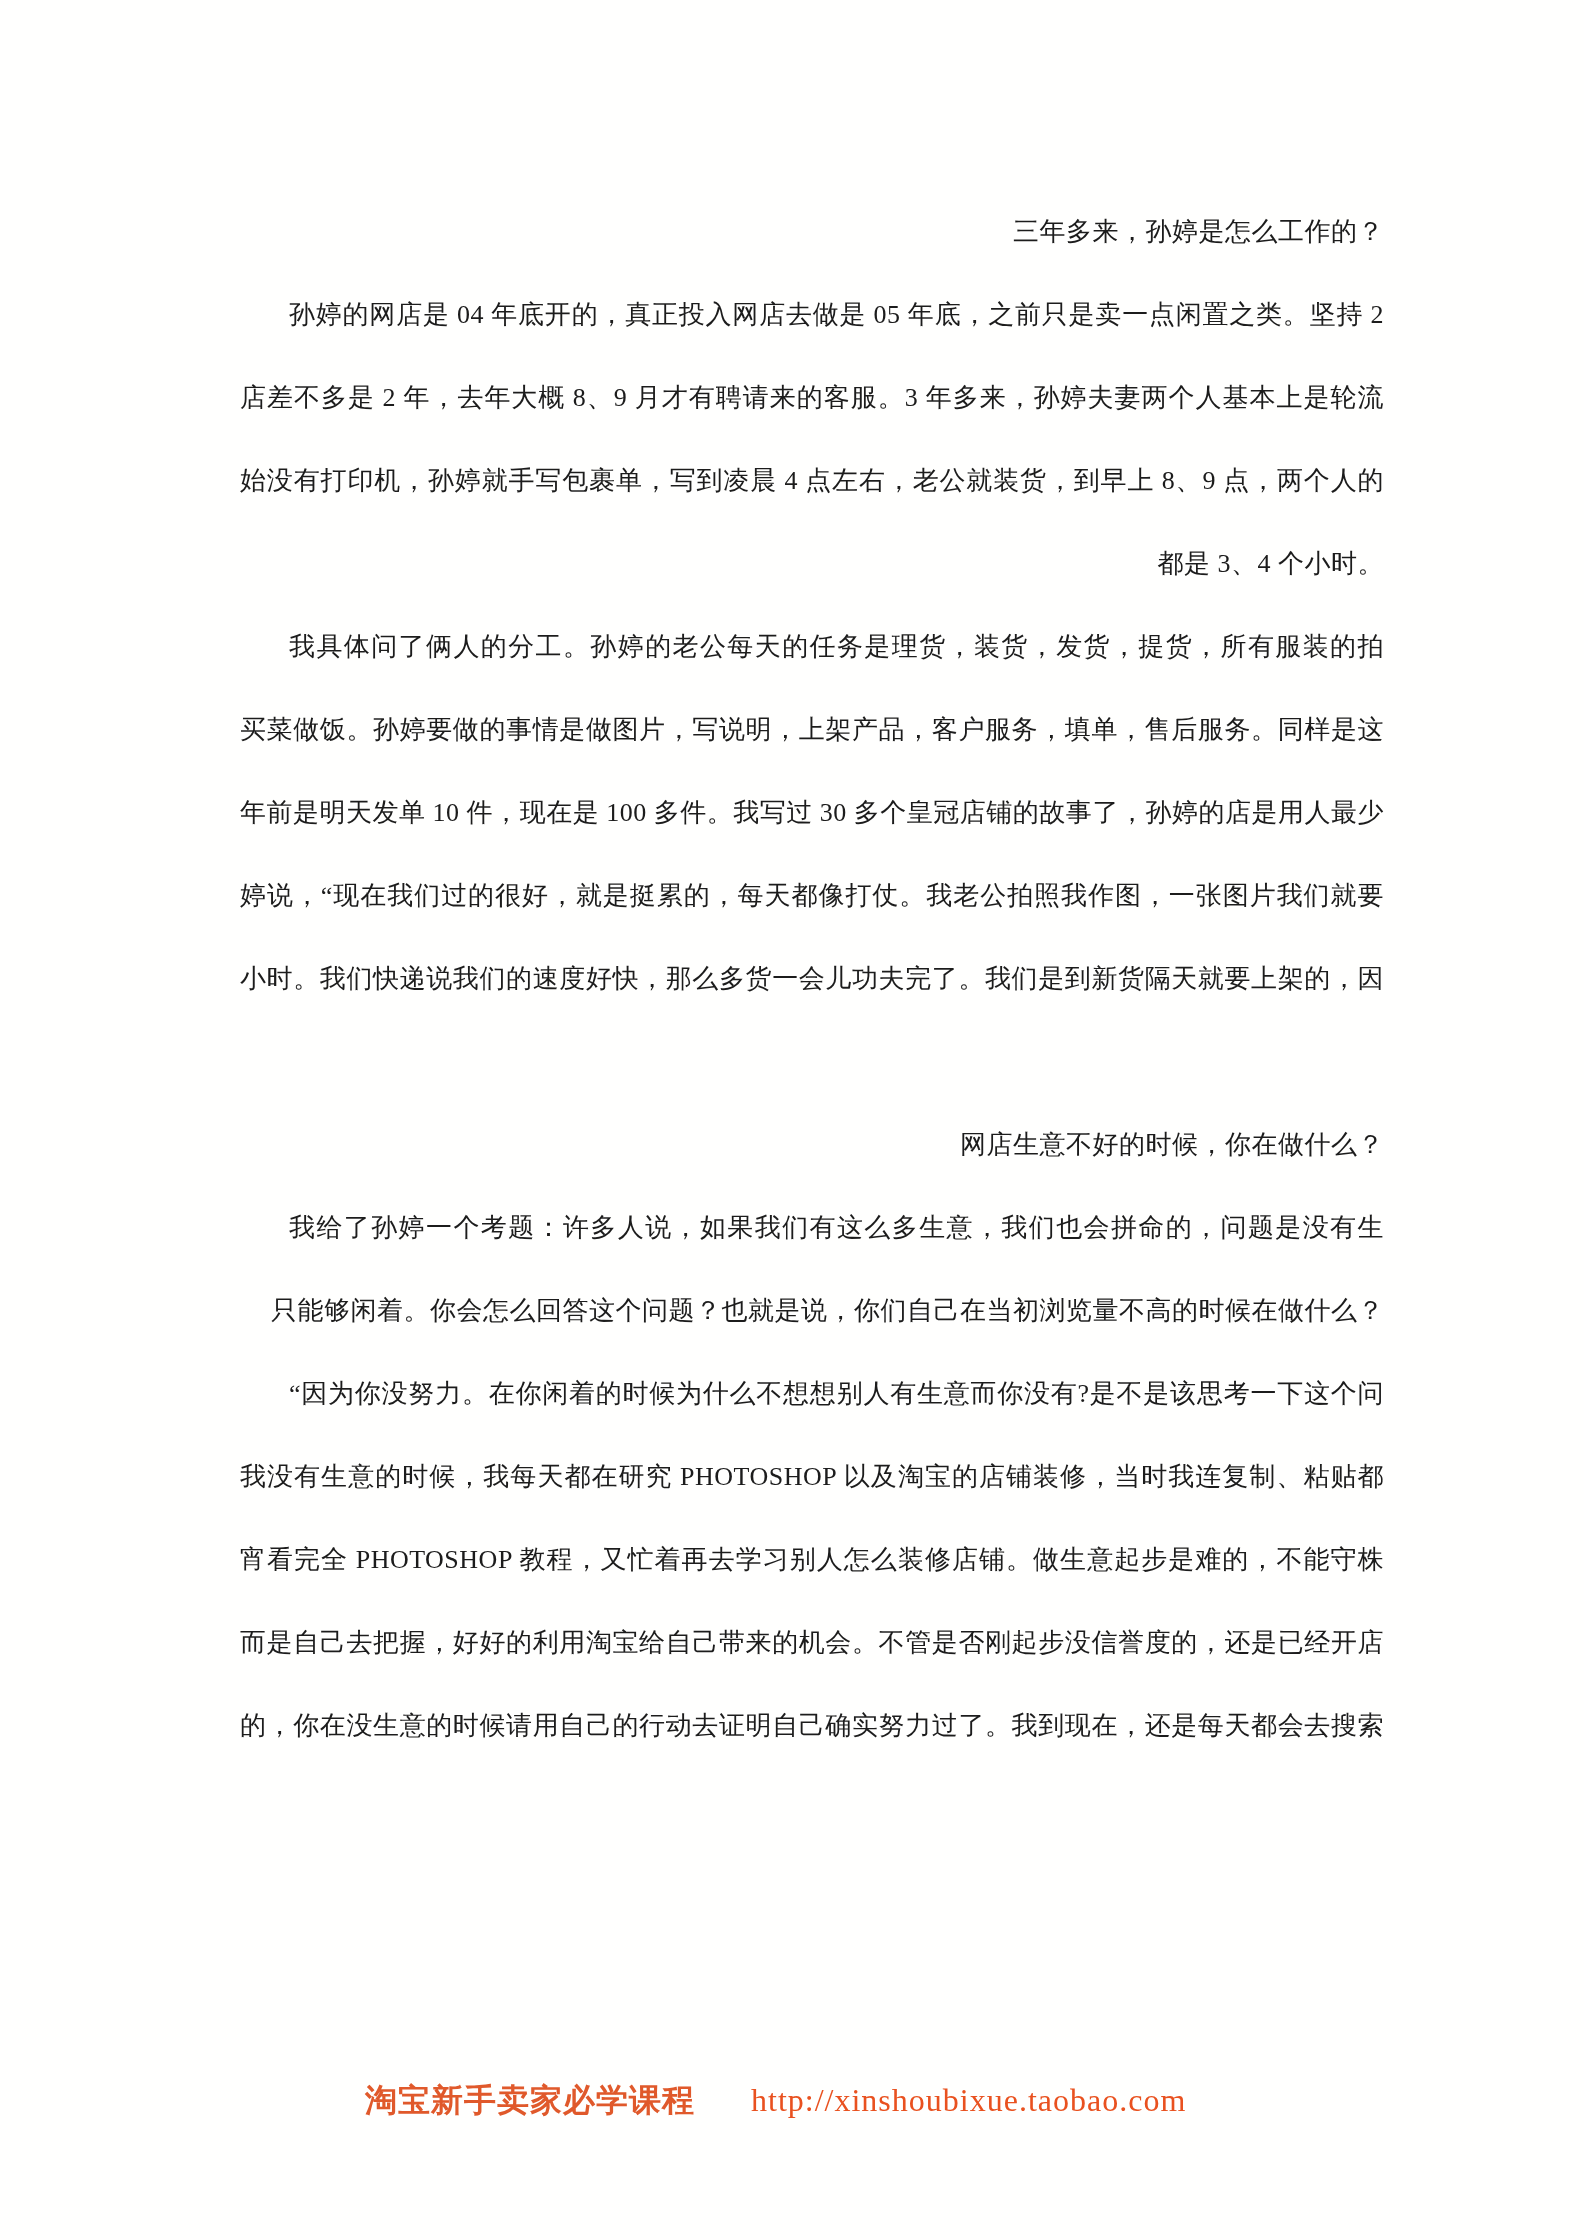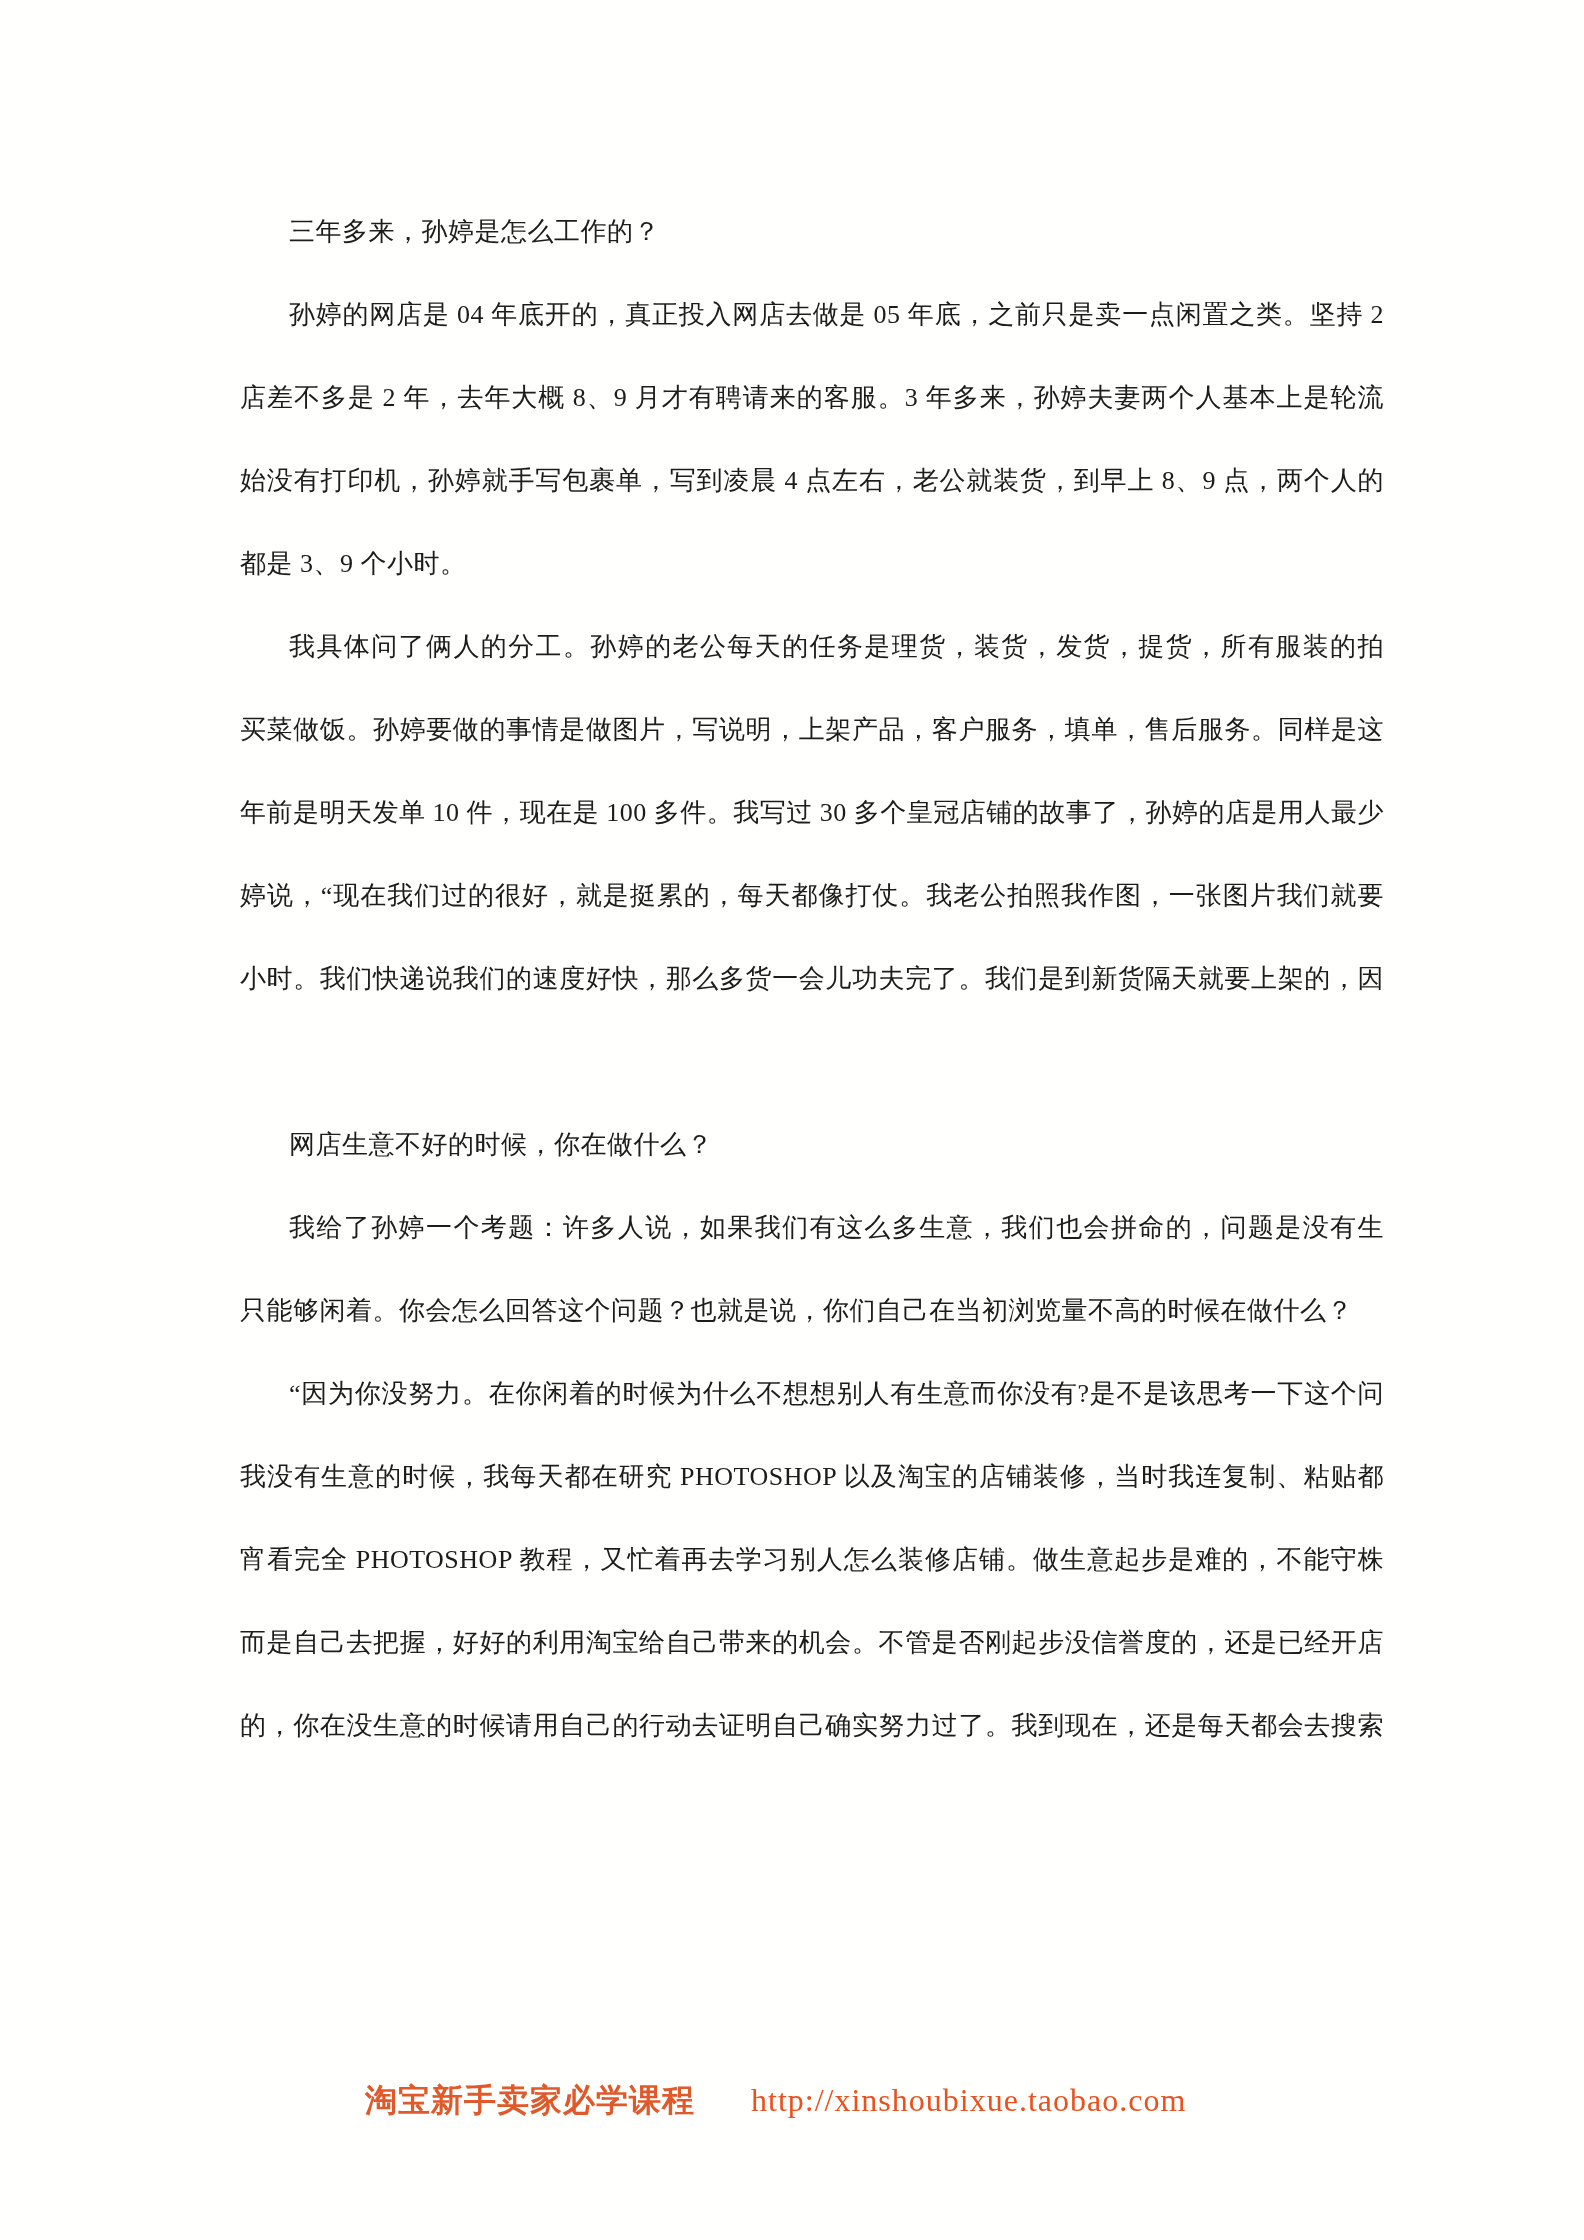--- a/index.html
+++ b/index.html
@@ -27,21 +27,21 @@
     left: 240px;
     top: 190px;
     width: 1144px;
     font-size: 26px;
     letter-spacing: 0.5px;
   }
   .line {
     height: 83px;
     line-height: 83px;
     overflow: hidden;
-    text-align: left;
+    text-align: right;
   }
   .line.indent {
     padding-left: 49px;
   }
   .line.justify {
     text-align: justify;
     text-align-last: justify;
     text-justify: inter-character;
   }
   .line.blank {
@@ -69,21 +69,21 @@
 <body>
 
 <div class="page" style="background: rgb(255, 255, 254);">
 
   <div class="doc-body" style="color: rgb(28, 28, 28);">
 
   <div class="line indent">三年多来，孙婷是怎么工作的？</div>
       <div class="line indent justify">孙婷的网店是 04 年底开的，真正投入网店去做是 05 年底，之前只是卖一点闲置之类。坚持 2 个人开</div>
       <div class="line justify">店差不多是 2 年，去年大概 8、9 月才有聘请来的客服。3 年多来，孙婷夫妻两个人基本上是轮流睡觉，开</div>
       <div class="line justify">始没有打印机，孙婷就手写包裹单，写到凌晨 4 点左右，老公就装货，到早上 8、9 点，两个人的睡眠时间</div>
-      <div class="line">都是 3、9 个小时。</div>
+      <div class="line">都是 3、4 个小时。</div>
       <div class="line indent justify">我具体问了俩人的分工。孙婷的老公每天的任务是理货，装货，发货，提货，所有服装的拍照，还要</div>
       <div class="line justify">买菜做饭。孙婷要做的事情是做图片，写说明，上架产品，客户服务，填单，售后服务。同样是这些活，1</div>
       <div class="line justify">年前是明天发单 10 件，现在是 100 多件。我写过 30 多个皇冠店铺的故事了，孙婷的店是用人最少的。孙</div>
       <div class="line justify">婷说，“现在我们过的很好，就是挺累的，每天都像打仗。我老公拍照我作图，一张图片我们就要弄半个</div>
       <div class="line justify">小时。我们快递说我们的速度好快，那么多货一会儿功夫完了。我们是到新货隔天就要上架的，因此新货</div>
       <div class="line blank"></div>
       <div class="line indent">网店生意不好的时候，你在做什么？</div>
       <div class="line indent justify">我给了孙婷一个考题：许多人说，如果我们有这么多生意，我们也会拼命的，问题是没有生意，所以</div>
       <div class="line">只能够闲着。你会怎么回答这个问题？也就是说，你们自己在当初浏览量不高的时候在做什么？</div>
       <div class="line indent justify">“因为你没努力。在你闲着的时候为什么不想想别人有生意而你没有?是不是该思考一下这个问题？在</div>

